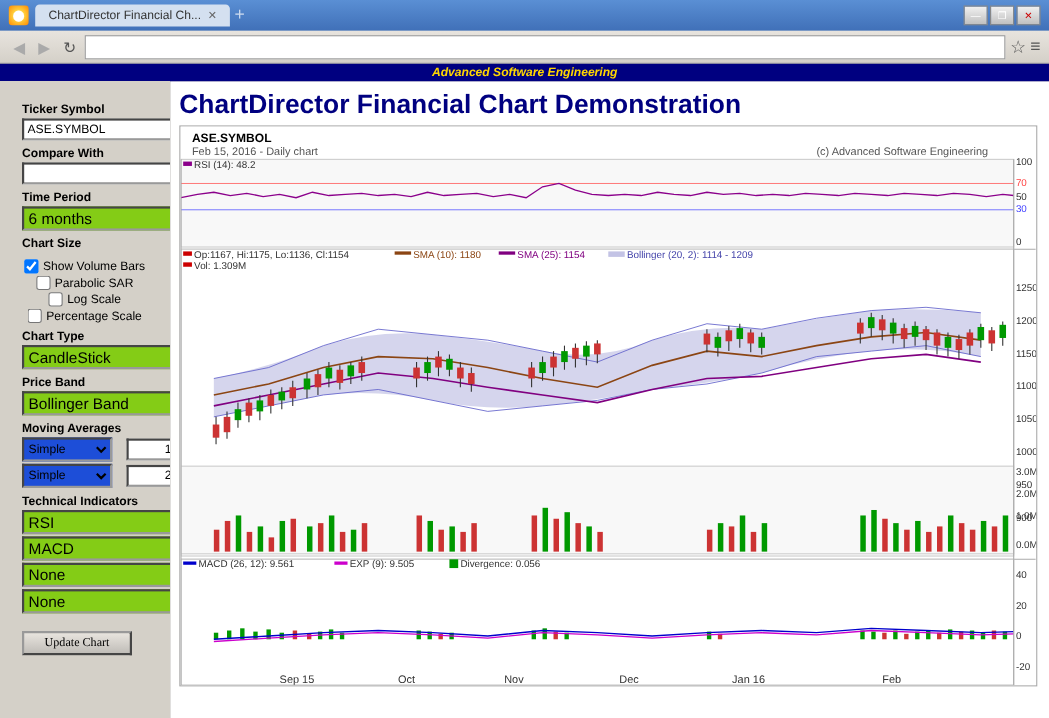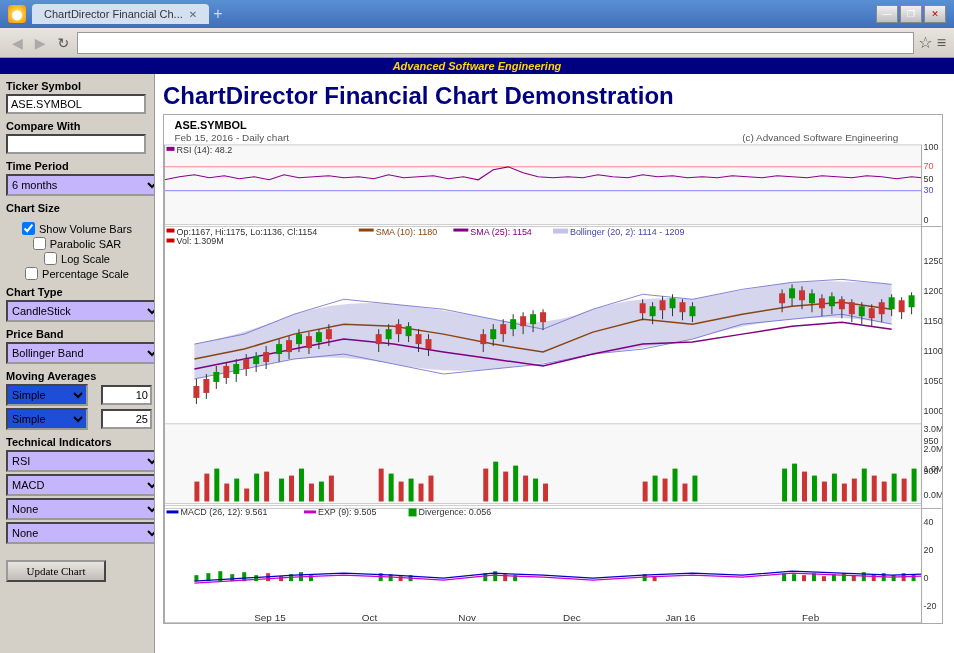--- a/index.html
+++ b/index.html
@@ -20,25 +20,25 @@
     .nav-btn { background: transparent; border: none; color: #555; font-size: 14px; cursor: pointer; padding: 2px 4px; }
     .nav-btn:disabled { color: #aaa; cursor: default; }
     .address-bar { flex: 1; height: 22px; border: 1px solid #999; background: white; padding: 0 6px; font-size: 11px; }
     .star-icon, .menu-icon { font-size: 16px; color: #555; cursor: pointer; }
     
     .adv-banner { background: #000080; color: #ffd700; text-align: center; padding: 2px 8px; font-size: 11px; font-style: italic; font-weight: bold; }
     
     .main-content { display: flex; flex: 1; overflow: hidden; }
     
     
-    .left-panel { width: 155px; min-width: 155px; background: #d4d0c8; border-right: 1px solid #999; padding: 6px; overflow-y: auto; }
+    .left-panel { width: 155px; min-width: 155px; background: #d4d0c8; border-right: 1px solid #999; padding: 20px; overflow-y: auto; }
     .panel-label { font-weight: bold; font-size: 11px; color: #000; margin-bottom: 2px; margin-top: 6px; }
     .panel-label:first-child { margin-top: 0; }
     .panel-input { width: 140px; height: 20px; border: 2px inset #999; background: white; padding: 1px 3px; font-size: 11px; }
-    .panel-select { width: 156px; height: 22px; border: 2px inset #999; background: #c4b5fd; font-size: 11px; }
+    .panel-select { width: 156px; height: 22px; border: 2px inset #999; background: #84cc16; font-size: 14px; }
     .panel-select-sm { width: 114px; height: 22px; border: 2px inset #999; background: #1d4ed8; font-size: 11px; }
     .checkbox-row { display: flex; align-items: center; gap: 4px; margin: 2px 0; justify-content: center; }
     .checkbox-row input[type=checkbox] { width: 13px; height: 13px; }
     .checkbox-row label { font-size: 11px; }
     .ma-row { display: flex; align-items: center; gap: 2px; margin-bottom: 2px; }
     .ma-num { width: 51px; height: 20px; border: 2px inset #999; background: white; font-size: 11px; text-align: right; padding: 1px 2px; margin-left: 11px; }
     .update-btn { background: linear-gradient(to bottom, #e8e4de, #c0bdb8); border: 2px outset #999; padding: 3px 12px; font-size: 11px; cursor: pointer; margin-top: 8px; width: 100px; font-family: Liberation Serif, serif; }
     
     
     .chart-area { flex: 1; background: white; padding: 8px; overflow: hidden; position: relative; }

